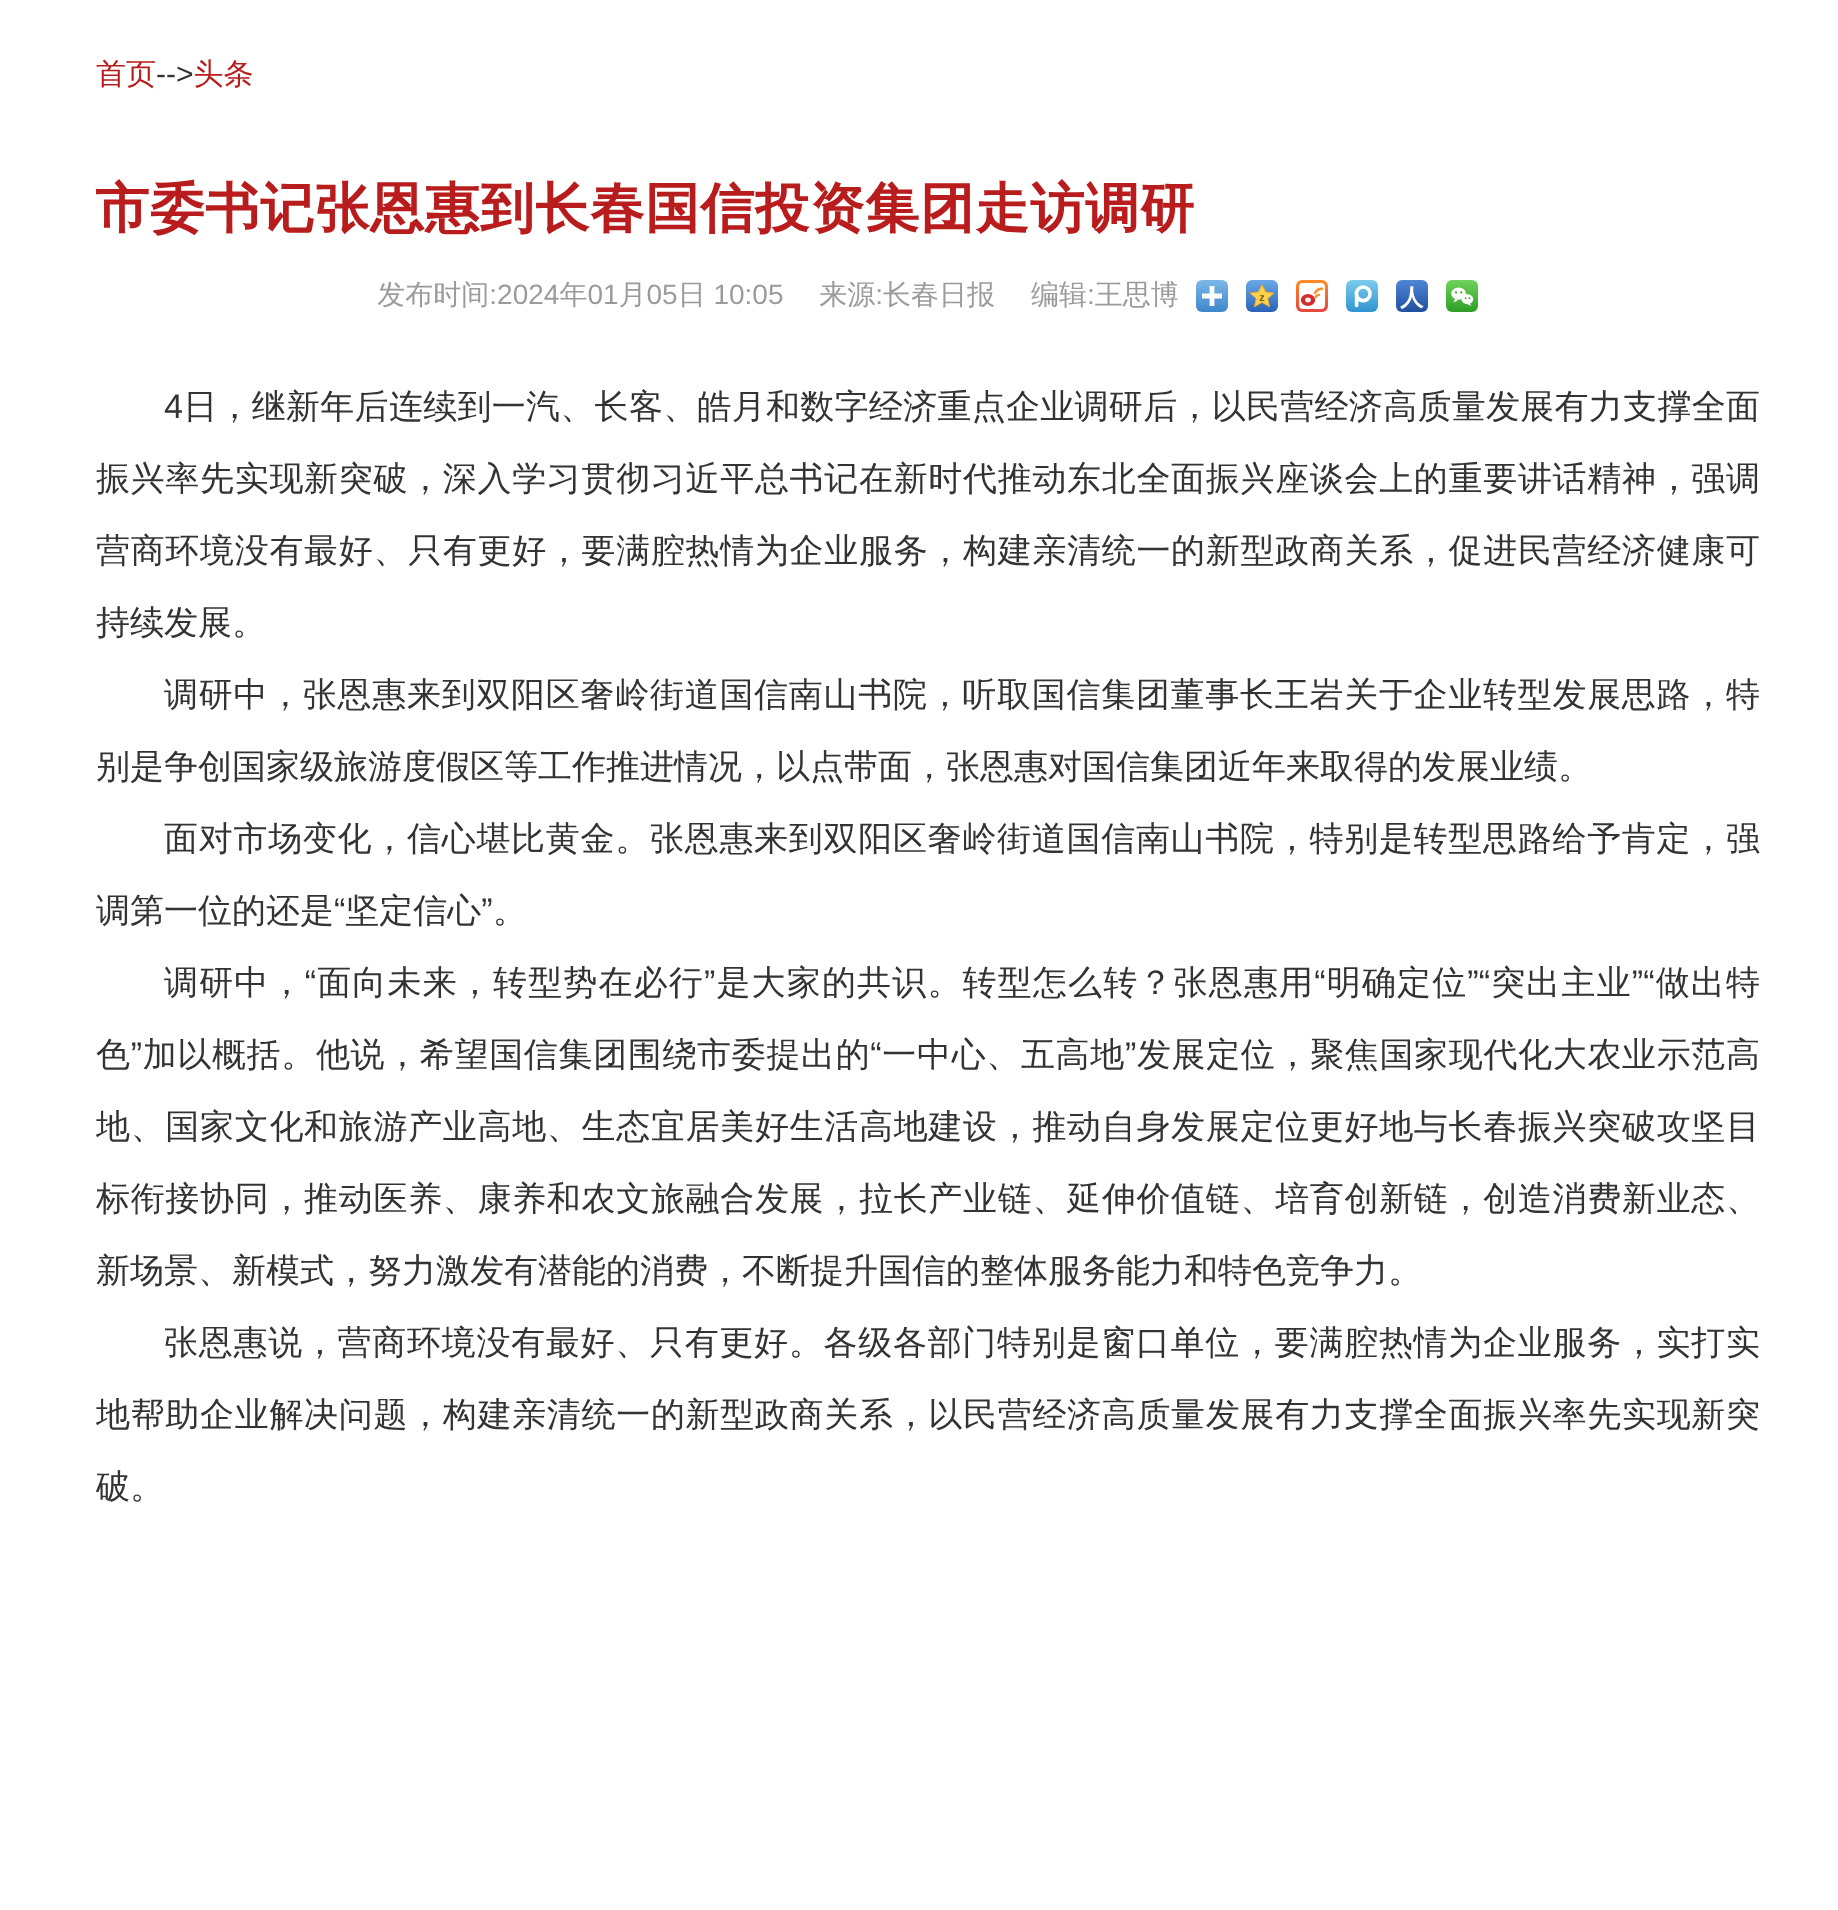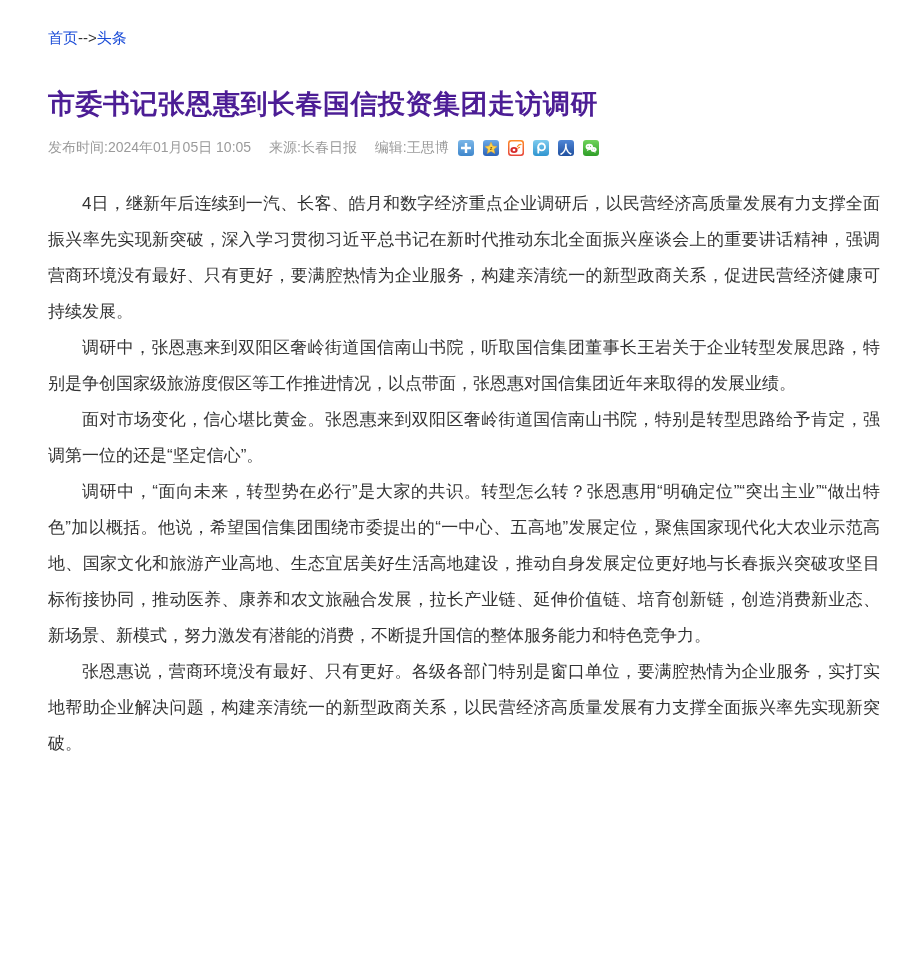--- a/index.html
+++ b/index.html
@@ -15,37 +15,37 @@
     height: 955px;
     background: #ffffff;
     padding: 28px 39px 0 48px;
   }
   .breadcrumb {
     font-size: 15px;
     line-height: 20px;
     color: #333333;
   }
   .breadcrumb a {
-    color: #1d4ed8;
+    color: #b91c1c;
     text-decoration: none;
     cursor: pointer;
   }
   .breadcrumb .sep { color: #333333; }
   .article-title {
     margin-top: 39px;
     font-size: 27px;
     line-height: 34px;
     font-weight: bold;
-    color: #4c1d95;
+    color: #b91c1c;
     letter-spacing: 0.5px;
   }
   .meta-row {
     margin-top: 17px;
     display: flex;
-    justify-content: flex-start;
+    justify-content: center;
     align-items: center;
     height: 20px;
   }
   .meta {
     font-size: 14px;
     color: #9b9b9b;
   }
   .meta span { margin-right: 14px; }
   .meta span:last-child { margin-right: 0; }
   .share-icons {

